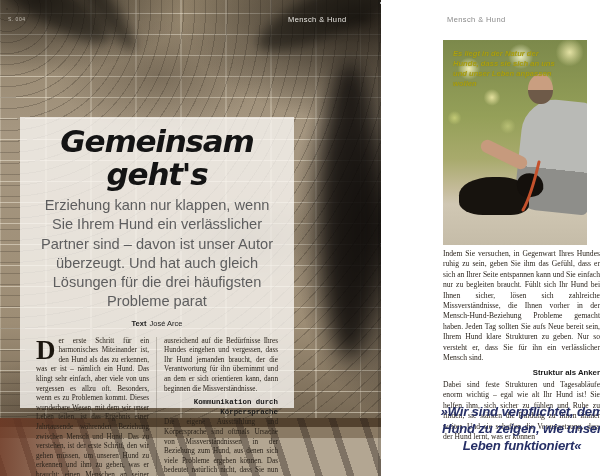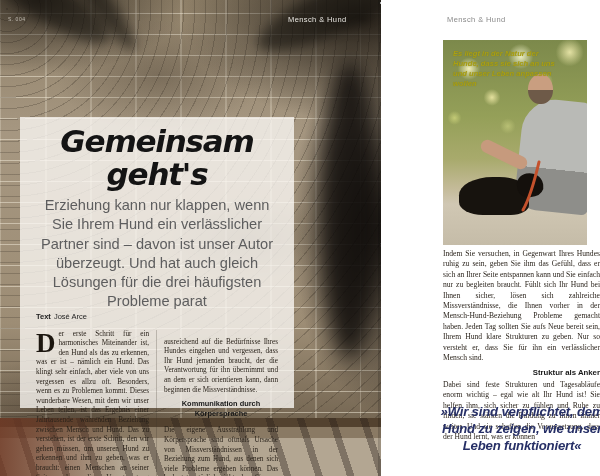--- a/index.html
+++ b/index.html
@@ -51,41 +51,41 @@
   }
   .headline{
     margin:2px 0 4px 0; text-align:center;
     font-family:"DejaVu Sans", sans-serif; font-weight:bold; font-style:italic;
     font-size:31px; letter-spacing:-1.2px; color:#141414; line-height:1.05;
   }
   .standfirst{
     margin:6px 4px 0 4px; text-align:center;
     font-size:14.6px; line-height:1.32; color:#5d5d5e; font-weight:normal;
   }
-  .byline{text-align:left; font-size:7.5px; color:#1d1d1d;}
+  .byline{margin-top:7px; text-align:center; font-size:7.5px; color:#1d1d1d;}
   .byline b{font-weight:bold; margin-right:3px;}
   .columns{
     display:flex; gap:0; margin-top:9px; height:148px;
   }
   .col{
     width:50%; box-sizing:border-box;
     font-family:"Liberation Serif", serif; font-size:7.2px; line-height:9.6px;
     color:#29221a; text-align:justify;
   }
   .col1{padding-right:7px; border-right:1px solid rgba(60,50,40,.25);}
   .col2{padding-left:7px;}
   .dropcap{
     float:left; font-family:"Liberation Serif", serif; font-weight:bold;
     font-size:27px; line-height:22px; padding:2px 3px 0 0; color:#1c160f;
   }
   .col-heading{
-    margin:4px 0 1px 0; font-family:Liberation Sans, sans-serif;
-    font-weight:bold; font-size:7.4px; color:#191919; text-align:center;
-  }
-  .col p{margin:8px 0 3px 0;font-family:Liberation Serif, serif;}
+    margin:4px 0 1px 0; font-family:Liberation Mono, monospace;
+    font-weight:bold; font-size:7.4px; color:#191919; text-align:right;
+  }
+  .col p{margin:0 0 3px 0;font-family:Liberation Serif, serif;}
   
   .gutter-shade{position:absolute; left:378px; top:0; width:10px; height:476px;
     background:linear-gradient(90deg, rgba(0,0,0,.18), rgba(0,0,0,0) 75%);}
   .cropmark{position:absolute; height:2px; width:9px; background:#b0b0b0; top:2px;}
   .cm1{left:380px;} .cm2{left:397px;}
   .dingbat{position:absolute; font-size:9px; color:#6d6d6d; top:240px;}
   .db1{left:380px;} .db2{left:396px;}
   
   .page-right{position:absolute; left:381px; top:0; width:219px; height:476px; background:#ffffff;}
   .header-right{

